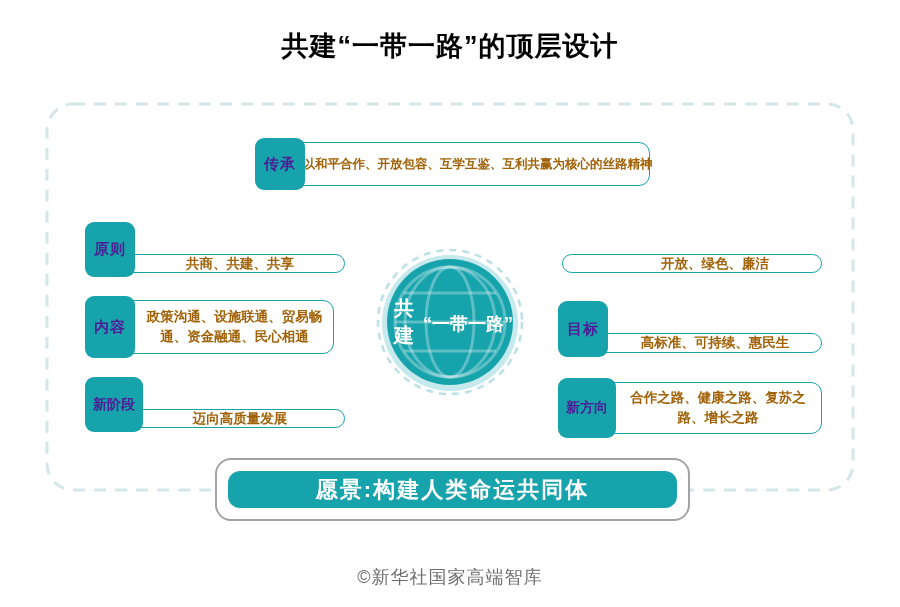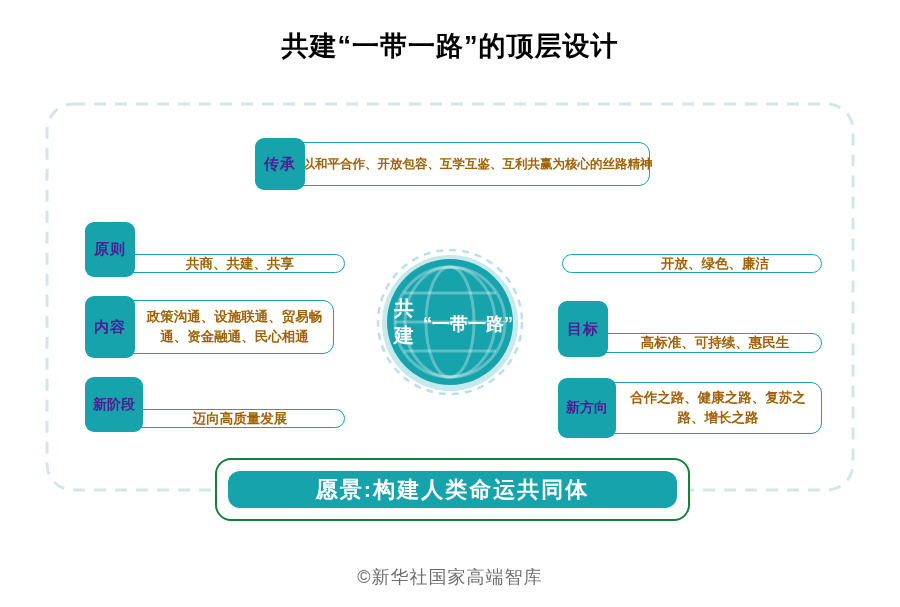--- a/index.html
+++ b/index.html
@@ -35,21 +35,21 @@
   .globe-solid { position:absolute; left:11px; top:11px; width:126px; height:126px;
                  background:#17a3ac; border-radius:50%; overflow:hidden; }
   .globe-text { position:absolute; left:11px; top:11px; width:126px; height:126px;
                 display:flex; flex-direction:row; align-items:center; justify-content:center;
                 color:#ffffff; font-weight:bold; z-index:3; text-align:center; }
   .globe-text .l1 { font-size:20px; letter-spacing:2px; }
   .globe-text .l2 { font-size:18px; margin-top:4px; white-space:nowrap; }
 
   
   .vision { position:absolute; left:215px; top:458px; width:475px; height:63px;
-            background:#ffffff; border:2px solid #15803d; border-radius:16px; padding:11px; }
+            background:#ffffff; border:2px solid #a3a3a3; border-radius:16px; padding:11px; }
   .vision-inner { width:100%; height:100%; background:#17a3ac; border-radius:12px;
                   display:flex; align-items:center; justify-content:center;
                   color:#ffffff; font-size:22px; font-weight:bold; letter-spacing:2px; }
 
   .footer { position:absolute; top:565px; left:0; width:100%; text-align:center;
             color:#6e6e6e; font-size:18px; letter-spacing:1px; }
 </style>
 </head>
 <body>
 

